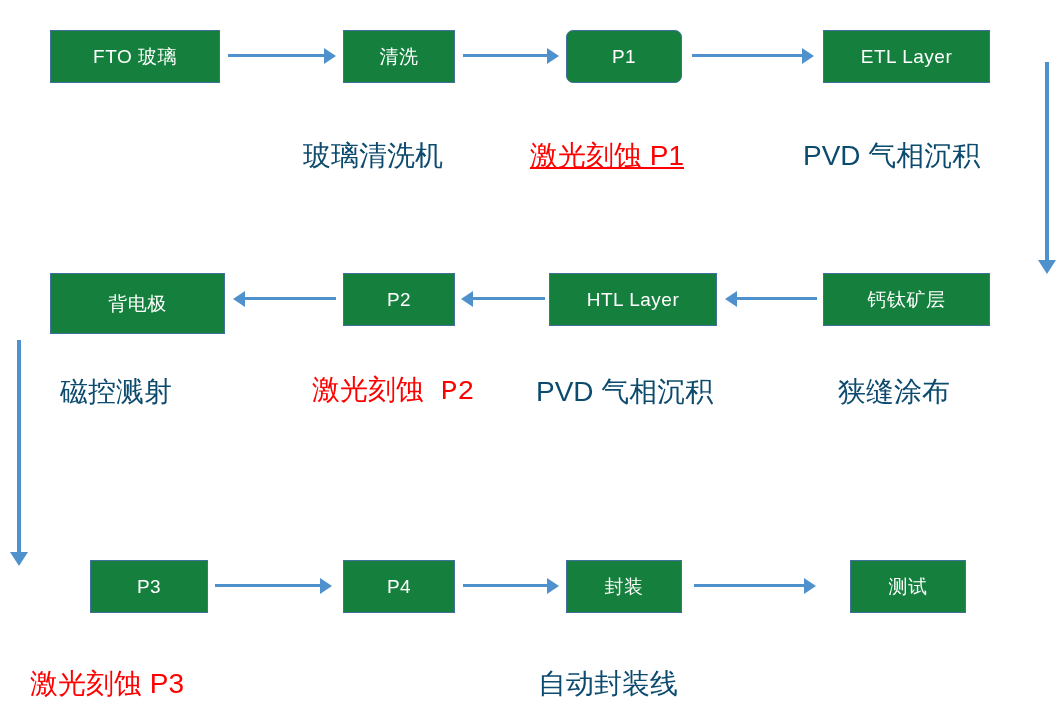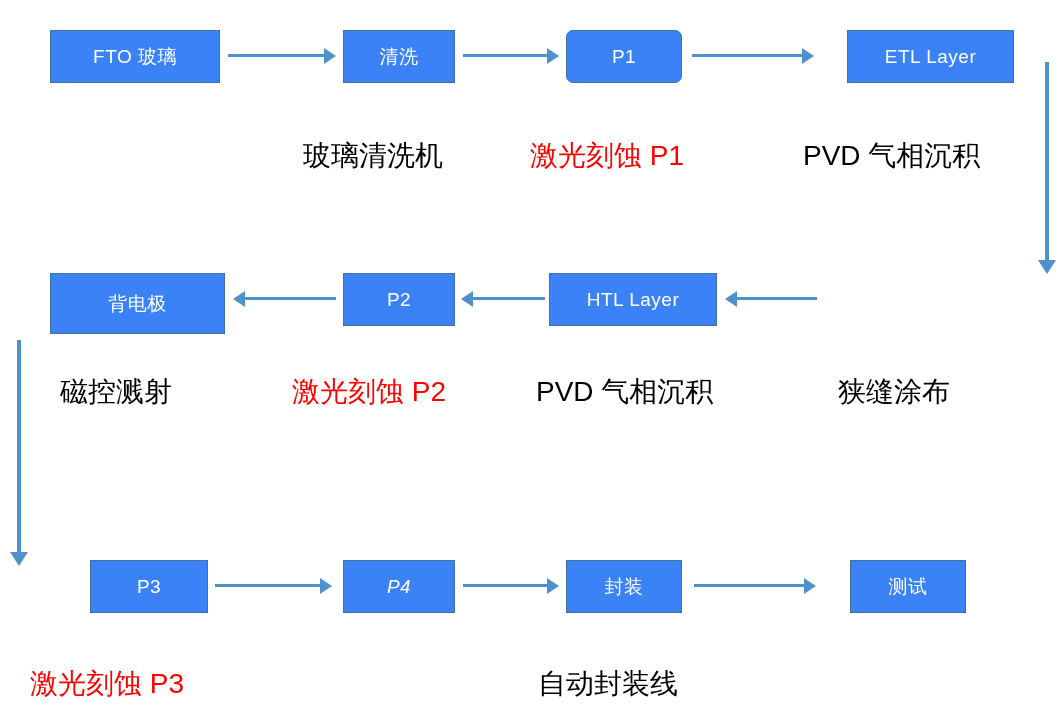--- a/index.html
+++ b/index.html
@@ -15,42 +15,42 @@
     width: 1062px;
     height: 718px;
     background: #ffffff;
     overflow: hidden;
   }
 
   
   .node {
     position: absolute;
     box-sizing: border-box;
-    background: #3b82f6;
+    background: #15803d;
     border: 1px solid #41719C;
     color: #FFFFFF;
     display: flex;
     align-items: center;
     justify-content: center;
     font-size: 19px;
     font-weight: 400;
     letter-spacing: 0.5px;
     line-height: 1;
     white-space: nowrap;
   }
 
   
   .caption {
     position: absolute;
     white-space: nowrap;
     font-size: 28px;
     line-height: 1;
     font-weight: 400;
   }
-  .caption.black { color: #000000; text-align: right; }
+  .caption.black { color: #0c4a6e; text-align: right; }
   .caption.red   { color: #FF0000; }
 
   
   .h-arrow {
     position: absolute;
     height: 16px;
   }
   .h-arrow .shaft {
     position: absolute;
     top: 6px;
@@ -113,24 +113,24 @@
     <span class="head"></span>
   </div>
 
   <div class="node" style="left:566px; top:30px; width:116px; height:53px;border-radius:7px;">P1</div>
 
   <div class="h-arrow right" style="left:692px; top:48px; width:122px;">
     <span class="shaft"></span>
     <span class="head"></span>
   </div>
 
-  <div class="node" style="left:823px; top:30px; width:167px; height:53px;margin-left:24px;">ETL Layer</div>
+  <div class="node" style="left:823px; top:30px; width:167px; height:53px;">ETL Layer</div>
 
   <div class="caption black" style="left:303px; top:142px;">玻璃清洗机</div>
-  <div class="caption red" style="left:530px; top:142px;">激光刻蚀 P1</div>
+  <div class="caption red" style="left:530px; top:142px;text-decoration:underline;">激光刻蚀 P1</div>
   <div class="caption black" style="left:803px; top:142px;">PVD 气相沉积</div>
 
   <div class="v-arrow" style="left:1038px; top:62px; height:212px;">
     <span class="shaft"></span>
     <span class="head"></span>
   </div>
 
   <div class="node" style="left:50px; top:273px; width:175px; height:61px;">背电极</div>
 
   <div class="h-arrow left" style="left:233px; top:291px; width:103px;">
@@ -145,39 +145,40 @@
     <span class="head"></span>
   </div>
 
   <div class="node" style="left:549px; top:273px; width:168px; height:53px;">HTL Layer</div>
 
   <div class="h-arrow left" style="left:725px; top:291px; width:92px;">
     <span class="shaft"></span>
     <span class="head"></span>
   </div>
 
+  <div class="node" style="left:823px; top:273px; width:167px; height:53px;">钙钛矿层</div>
 
   <div class="caption black" style="left:60px; top:378px;">磁控溅射</div>
-  <div class="caption red" style="left:292px; top:378px;">激光刻蚀 P2</div>
+  <div class="caption red" style="left:312px; top:378px;font-family:Liberation Mono, monospace;">激光刻蚀 P2</div>
   <div class="caption black" style="left:536px; top:378px;">PVD 气相沉积</div>
   <div class="caption black" style="left:838px; top:378px;">狭缝涂布</div>
 
   <div class="v-arrow" style="left:10px; top:340px; height:226px;">
     <span class="shaft"></span>
     <span class="head"></span>
   </div>
 
   <div class="node" style="left:77px; top:560px; width:118px; height:53px;margin-left:13px;">P3</div>
 
   <div class="h-arrow right" style="left:215px; top:578px; width:117px;">
     <span class="shaft"></span>
     <span class="head"></span>
   </div>
 
-  <div class="node" style="left:343px; top:560px; width:112px; height:53px;font-style:italic;">P4</div>
+  <div class="node" style="left:343px; top:560px; width:112px; height:53px;">P4</div>
 
   <div class="h-arrow right" style="left:463px; top:578px; width:96px;">
     <span class="shaft"></span>
     <span class="head"></span>
   </div>
 
   <div class="node" style="left:566px; top:560px; width:116px; height:53px;">封装</div>
 
   <div class="h-arrow right" style="left:694px; top:578px; width:122px;">
     <span class="shaft"></span>

